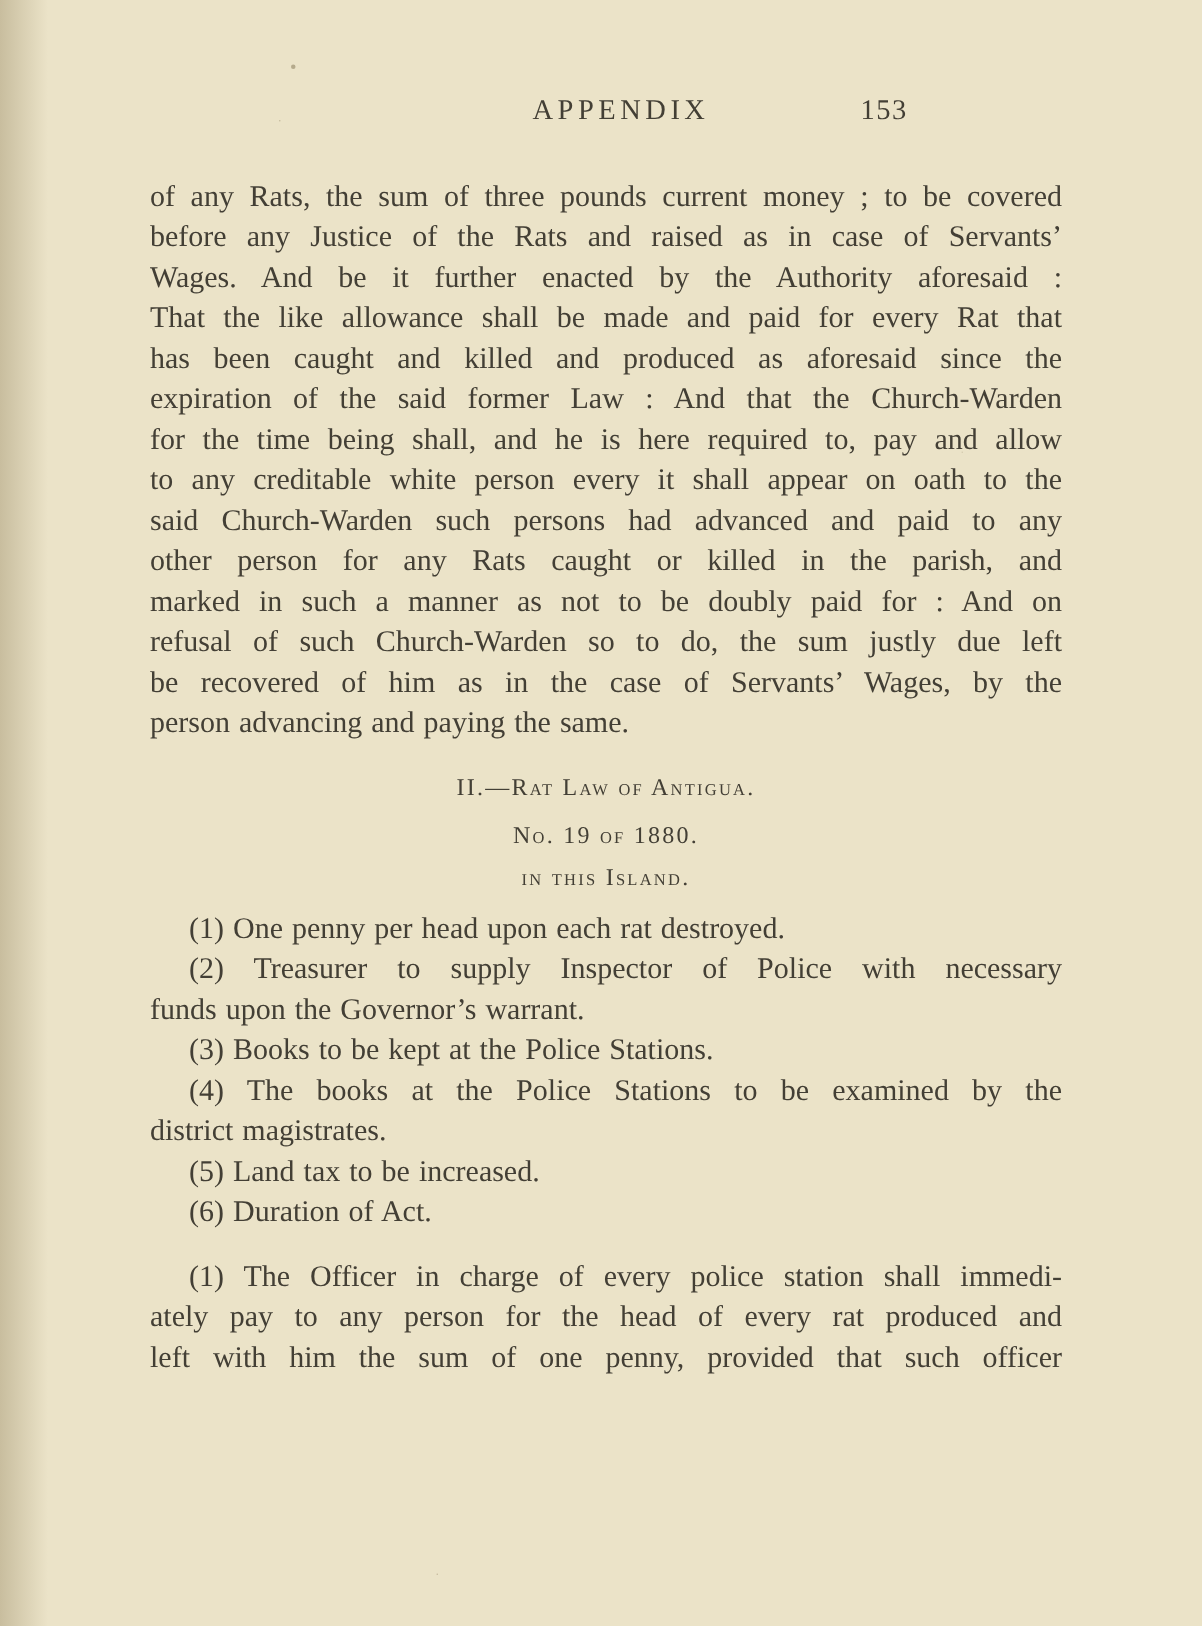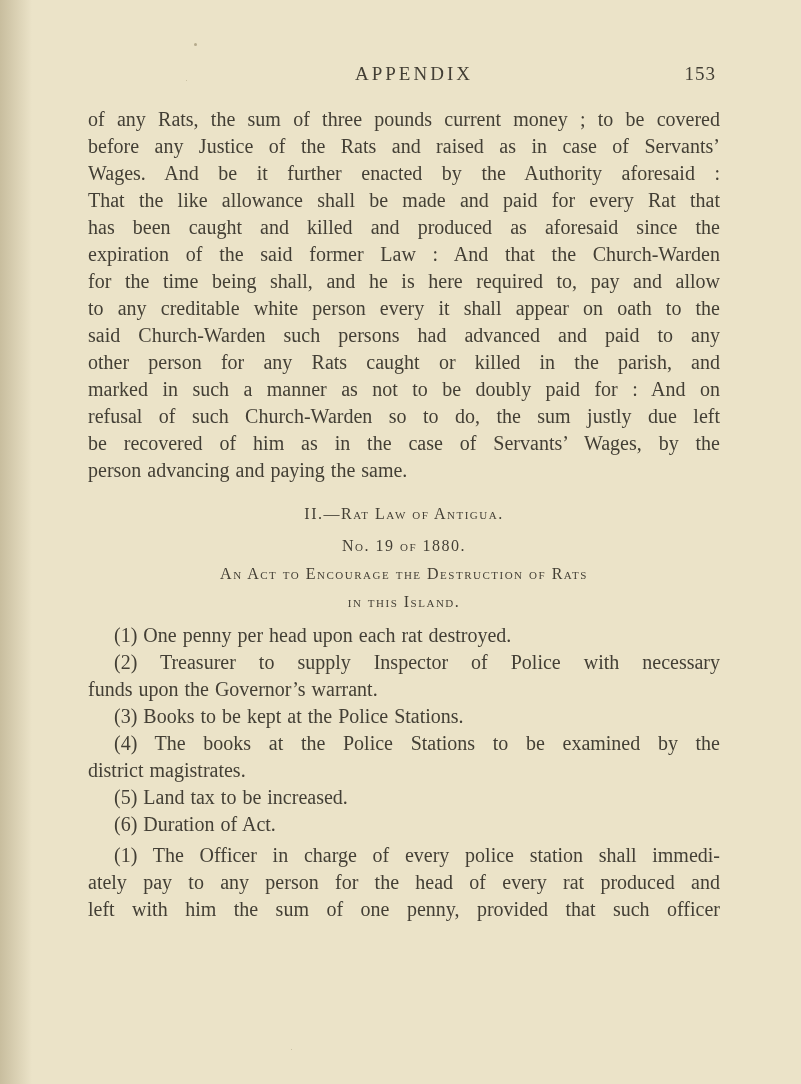--- a/index.html
+++ b/index.html
@@ -20,25 +20,25 @@
     content:"";position:absolute;left:194px;top:43px;width:3px;height:3px;border-radius:50%;
     background:rgba(100,85,50,.40);
     box-shadow:-9px 36px 0 -1px rgba(100,85,50,.30),
                96px 1005px 0 -1px rgba(100,85,50,.30),
                446px 257px 0 -1px rgba(100,85,50,.18);
     pointer-events:none;
   }
   .page{position:absolute;left:84px;top:62px;width:640px;}
   .running-header{
     display:grid;grid-template-columns:1fr auto 1fr;align-items:baseline;
-    font-size:19px;line-height:24px;margin-bottom:20px;
+    font-size:19px;line-height:24px;margin-bottom:32px;
   }
   .running-header .title{grid-column:2;letter-spacing:3px;transform:translateX(10px);}
-  .running-header .folio{grid-column:3;text-align:right;padding-right:8px;letter-spacing:1px;}
-  .para{margin:4px;}
+  .running-header .folio{grid-column:3;text-align:center;padding-right:8px;letter-spacing:1px;}
+  .para{margin:16px;}
   .line{
     font-size:20px;line-height:27px;height:27px;overflow:hidden;
     text-align:center;text-align-last:left;word-spacing:1px;
   }
   .line.j{text-align:justify;text-align-last:justify;}
   .line.ind{text-indent:26px;}
   .heading{
     font-size:16px;line-height:28px;text-align:center;
     font-variant:small-caps;letter-spacing:1.5px;
   }
@@ -69,21 +69,20 @@
     <div class="line j">said Church-Warden such persons had advanced and paid to any</div>
     <div class="line j">other person for any Rats caught or killed in the parish, and</div>
     <div class="line j">marked in such a manner as not to be doubly paid for : And on</div>
     <div class="line j">refusal of such Church-Warden so to do, the sum justly due left</div>
     <div class="line j">be recovered of him as in the case of Servants’ Wages, by the</div>
     <div class="line">person advancing and paying the same.</div>
   </div>
 
   <div class="heading sec">II.—Rat Law of Antigua.</div>
   <div class="heading act-number">No. 19 of 1880.</div>
-  <div class="heading">An Act to Encourage the Destruction of Rats</div>
   <div class="heading">in this Island.</div>
 
   <div class="para list">
     <div class="line ind">(1) One penny per head upon each rat destroyed.</div>
     <div class="line j ind">(2) Treasurer to supply Inspector of Police with necessary</div>
     <div class="line">funds upon the Governor’s warrant.</div>
     <div class="line ind">(3) Books to be kept at the Police Stations.</div>
     <div class="line j ind">(4) The books at the Police Stations to be examined by the</div>
     <div class="line">district magistrates.</div>
     <div class="line ind">(5) Land tax to be increased.</div>

